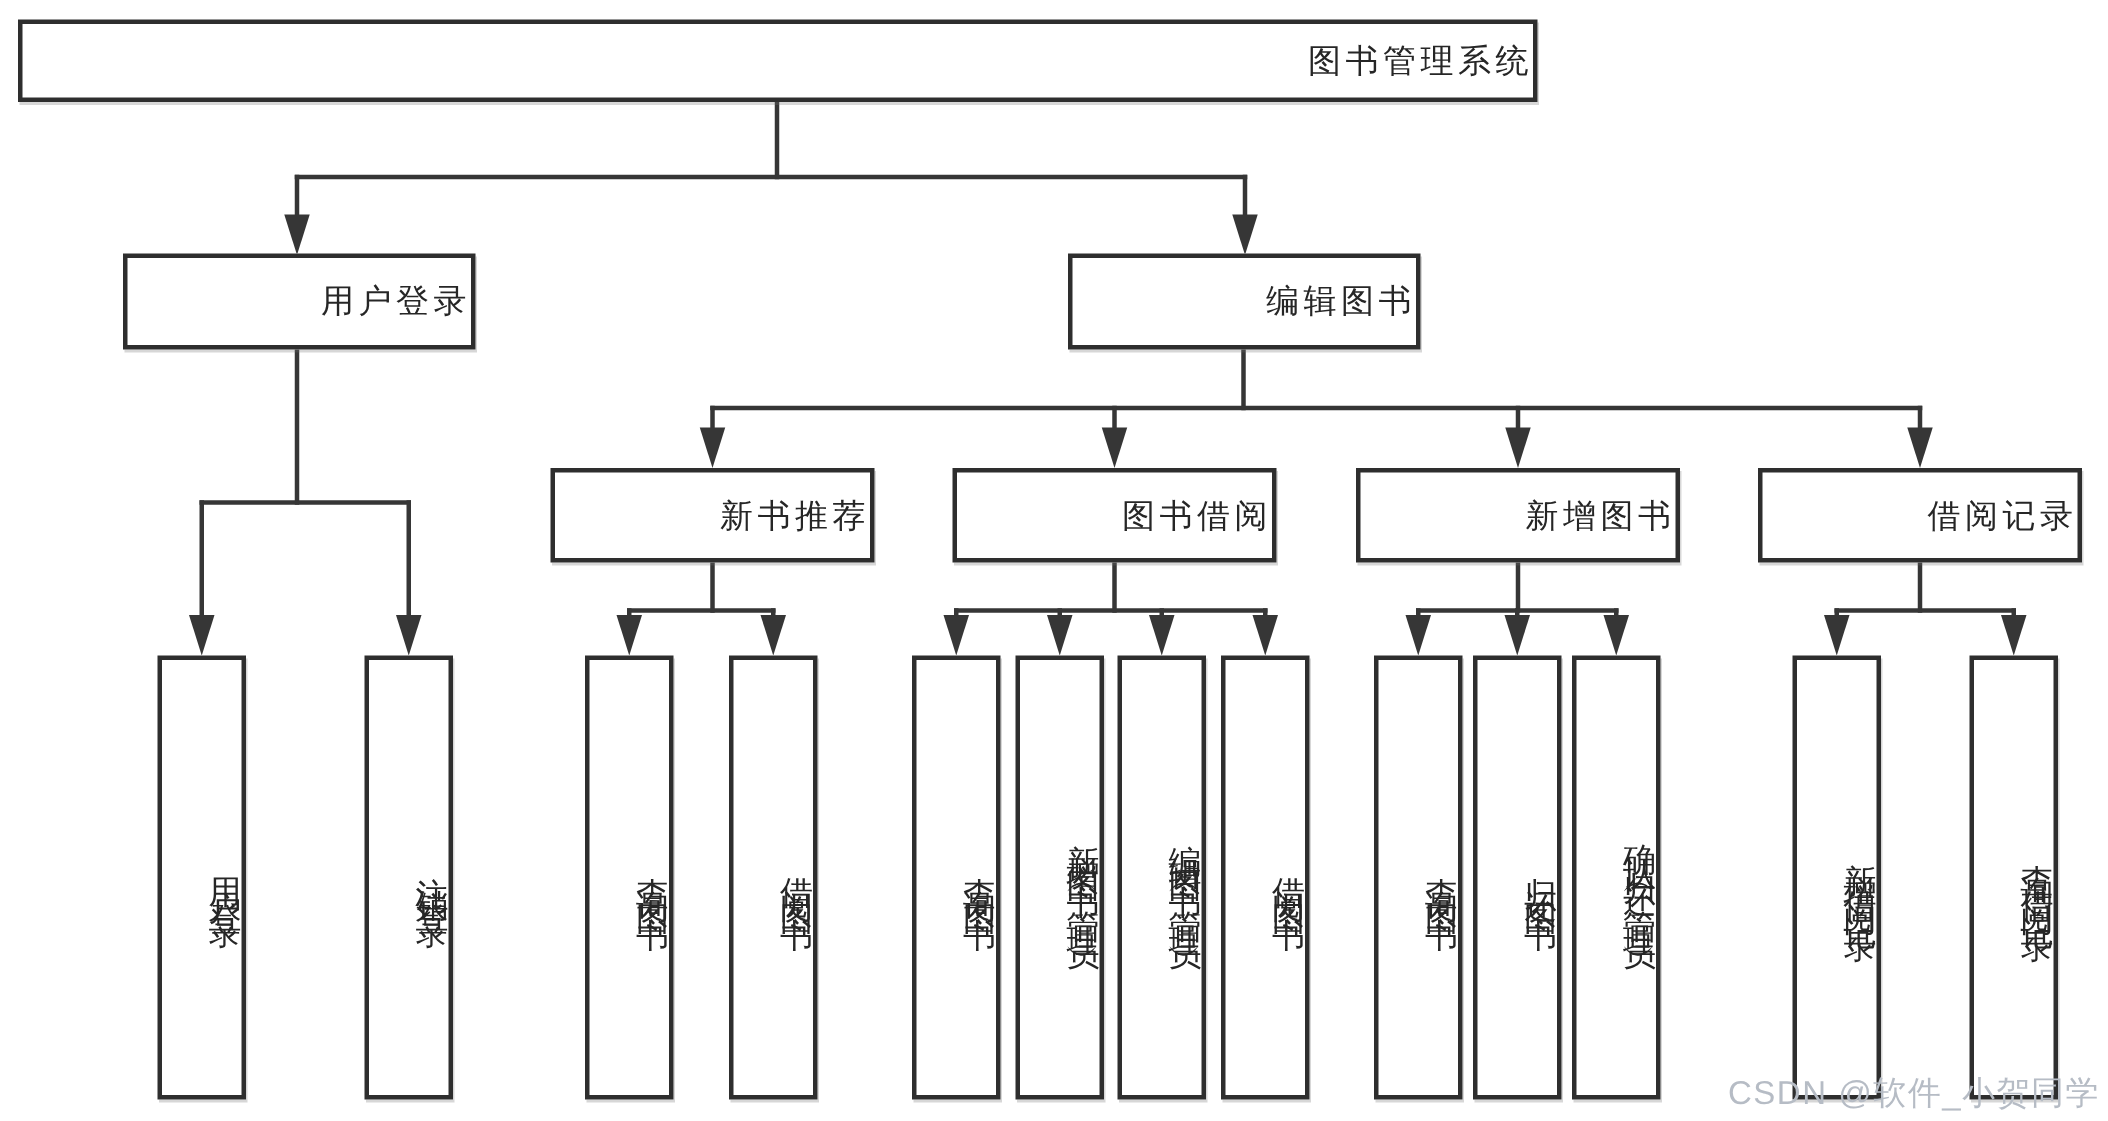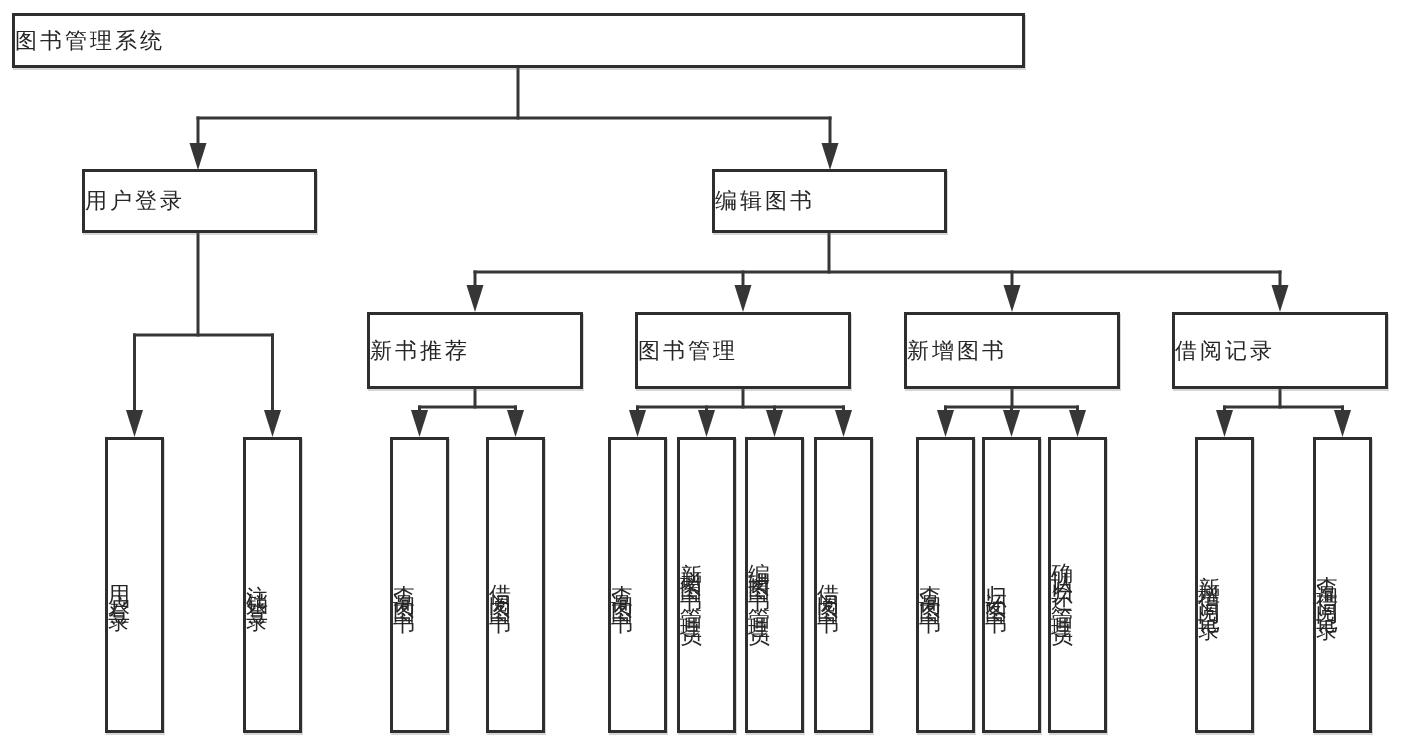--- a/index.html
+++ b/index.html
@@ -21,23 +21,24 @@
     top: 0;
     z-index: 1;
   }
   .node {
     position: absolute;
     box-sizing: border-box;
     background: #ffffff;
     border: 3px solid #2e2e2e;
     display: flex;
     align-items: center;
-    justify-content: flex-start;
+    justify-content: flex-end;
     z-index: 2;
     box-shadow: 1px 2px 0 rgba(110,110,110,0.28);
+    padding-left: 41px;
   }
   .hlabel {
     font-size: 22px;
     color: #262626;
     letter-spacing: 3px;
     white-space: nowrap;
   }
   .vlabel {
     writing-mode: vertical-rl;
     text-orientation: mixed;
@@ -46,21 +47,21 @@
     letter-spacing: 9px;
     line-height: 1;
     white-space: nowrap;
   }
   
   .n-root            { left: 12px;   top: 13px;  width: 1013px; height: 55px; }
   
   .n-user-login      { left: 82px;   top: 169px; width: 235px;  height: 64px; }
   .n-book-mgmt       { left: 712px;  top: 169px; width: 235px;  height: 64px; }
   
-  .lv3               { top: 312px; width: 216px; height: 77px; }
+  .lv3               { top: 312px; width: 216px; height: 63px; }
   .n-new-book-rec    { left: 367px;  }
   .n-book-borrow     { left: 635px;  }
   .n-current-borrow  { left: 904px;  }
   .n-borrow-record   { left: 1172px; }
   
   .leaf              { top: 437px; width: 59px; height: 296px; }
   .n-ul-user-login   { left: 105px;  }
   .n-ul-logout       { left: 243px;  }
   .n-nb-query        { left: 390px;  }
   .n-nb-borrow       { left: 486px;  }
@@ -167,21 +168,21 @@
     <span class="hlabel">用户登录</span>
   </div>
   <div class="node n-book-mgmt">
     <span class="hlabel">编辑图书</span>
   </div>
 
   <div class="node lv3 n-new-book-rec">
     <span class="hlabel">新书推荐</span>
   </div>
   <div class="node lv3 n-book-borrow">
-    <span class="hlabel">图书管理</span>
+    <span class="hlabel">图书借阅</span>
   </div>
   <div class="node lv3 n-current-borrow">
     <span class="hlabel">新增图书</span>
   </div>
   <div class="node lv3 n-borrow-record">
     <span class="hlabel">借阅记录</span>
   </div>
 
   <div class="node leaf n-ul-user-login">
     <span class="vlabel">用户登录</span>
@@ -216,14 +217,15 @@
   <div class="node leaf n-cb-confirm">
     <span class="vlabel">确认归还（管理员）</span>
   </div>
   <div class="node leaf n-br-add">
     <span class="vlabel">新增借阅记录</span>
   </div>
   <div class="node leaf n-br-query">
     <span class="vlabel">查询借阅记录</span>
   </div>
 
+  <div class="watermark">CSDN @软件_小贺同学</div>
 
 </div>
 
 </body></html>

